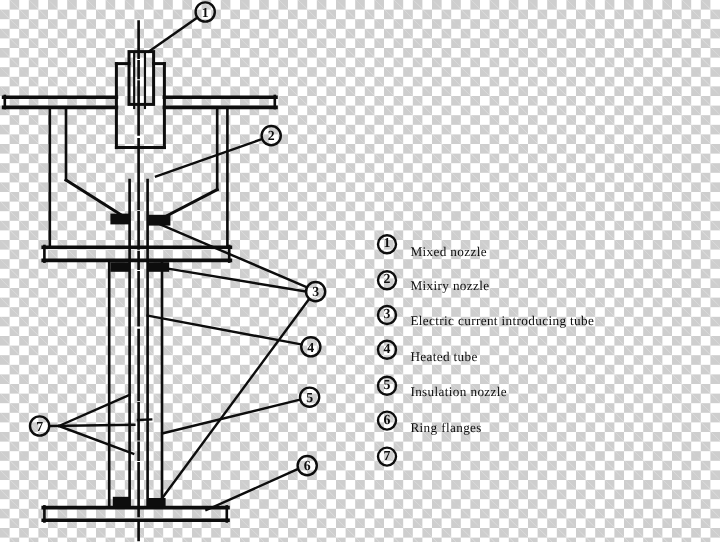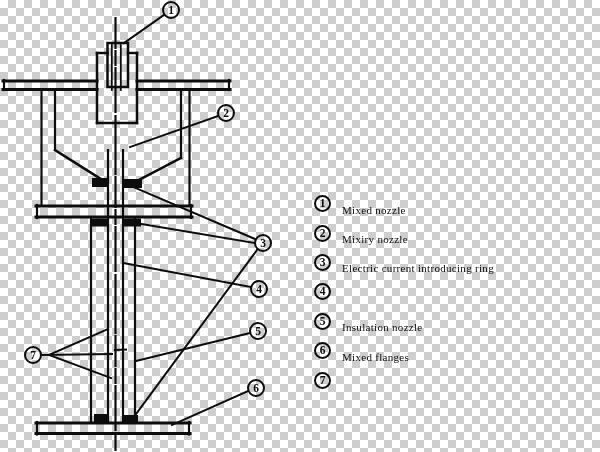--- a/index.html
+++ b/index.html
@@ -166,31 +166,32 @@
     <div class="legend-row">
       <span class="badge">1</span>
       <span class="legend-label">Mixed nozzle</span>
     </div>
     <div class="legend-row">
       <span class="badge">2</span>
       <span class="legend-label">Mixiry nozzle</span>
     </div>
     <div class="legend-row">
       <span class="badge">3</span>
-      <span class="legend-label">Electric current introducing ring</span>
+      <span class="legend-label">Electric current introducing tube</span>
     </div>
     <div class="legend-row">
       <span class="badge">4</span>
+      <span class="legend-label">Heated tube</span>
     </div>
     <div class="legend-row">
       <span class="badge">5</span>
       <span class="legend-label">Insulation nozzle</span>
     </div>
     <div class="legend-row">
       <span class="badge">6</span>
-      <span class="legend-label">Mixed flanges</span>
+      <span class="legend-label">Ring flanges</span>
     </div>
     <div class="legend-row">
       <span class="badge">7</span>
     </div>
   </div>
 
 </div>
 
 </body></html>

